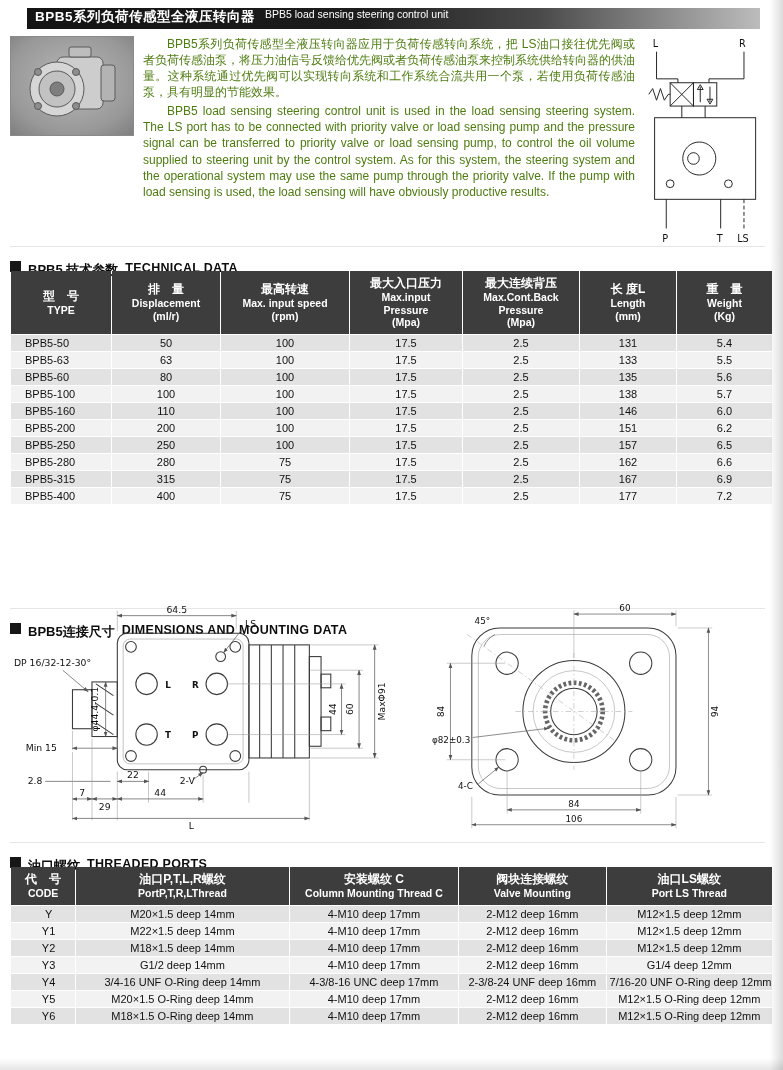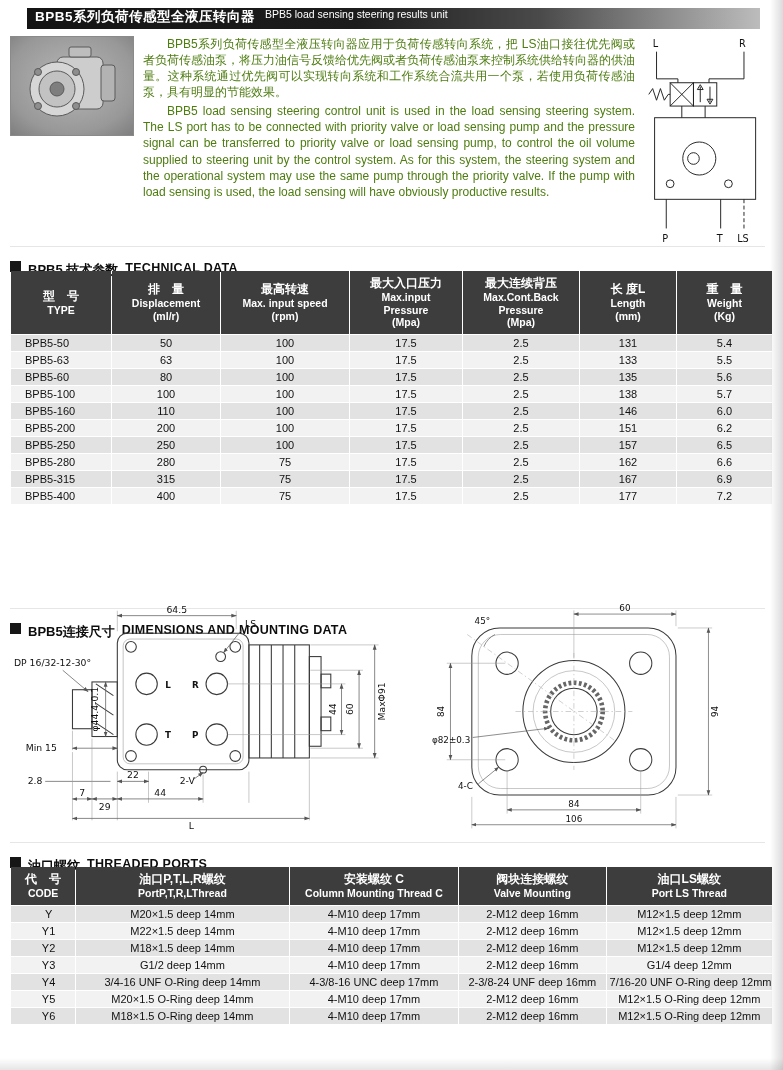--- a/index.html
+++ b/index.html
@@ -64,21 +64,21 @@
   .ckt text{font-size:10px;fill:#111;font-family:"DejaVu Sans",sans-serif;}
   .ckt line,.ckt path,.ckt rect,.ckt circle,.ckt polyline{stroke:#222;fill:none;stroke-width:1;}
 </style>
 </head>
 <body>
 
 <div class="page">
 
   <div class="header-bar">
     <span class="h-zh">BPB5系列负荷传感型全液压转向器</span>
-    <span class="h-en">BPB5 load sensing steering results unit</span>
+    <span class="h-en">BPB5 load sensing steering control unit</span>
   </div>
 
   <div class="intro">
     <div class="photo">
       <svg width="122" height="98" viewBox="0 0 122 98">
         <defs>
           <radialGradient id="pbg" cx="50%" cy="45%" r="75%">
             <stop offset="0%" stop-color="#b8b8b8"></stop>
               <stop offset="70%" stop-color="#989898"></stop>
               <stop offset="100%" stop-color="#7d7d7d"></stop>

